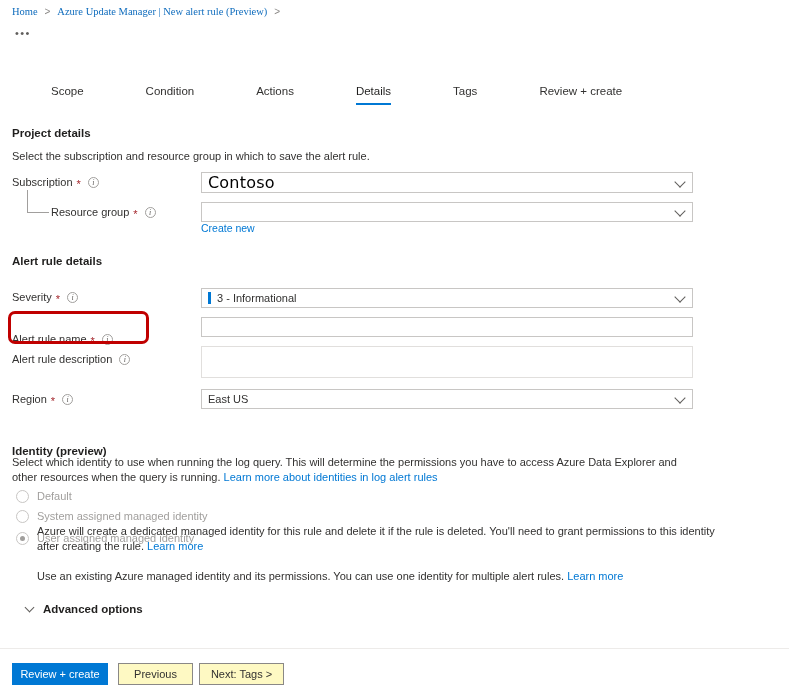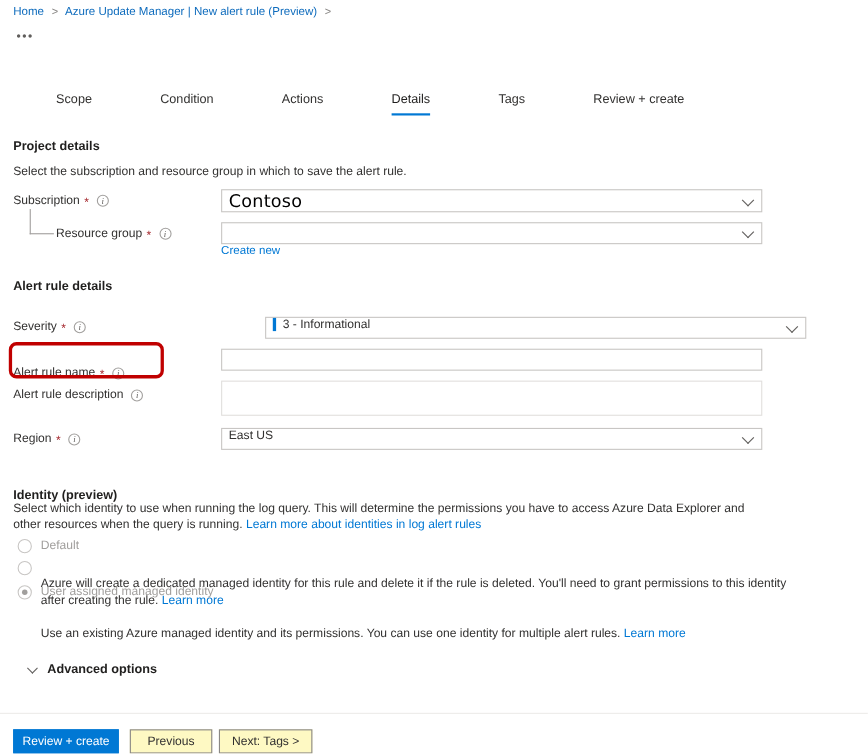--- a/index.html
+++ b/index.html
@@ -21,21 +21,21 @@
   
   .breadcrumb {
     position: absolute;
     left: 12px;
     top: 4px;
     font-size: 10.5px;
     color: #0078d4;
     white-space: nowrap;
     line-height: 14px;
   }
-  .breadcrumb .crumb { color: #0f6cbd; }
+  .breadcrumb .crumb { color: #0f6cbd; font-family: Liberation Serif, serif; }
   .breadcrumb .sep {
     color: #8a8886;
     margin: 0 4px;
     font-size: 10px;
   }
 
   
   .title-row {
     position: absolute;
     left: 12px;
@@ -155,21 +155,21 @@
     border-left: 1px solid #a19f9d;
     border-bottom: 1px solid #a19f9d;
   }
 
   
   .input-box {
     position: absolute;
     border: 1px solid #c8c6c4;
     background: #ffffff;
     display: flex;
-    align-items: flex-start;
+    align-items: center;
     padding: 0 6px;
     font-size: 11px;
     color: #323130;
     cursor: text;
   }
   .input-box.select { cursor: pointer; padding-right: 26px; }
   .chevron {
     position: absolute;
     right: 8px;
     top: 50%;
@@ -374,21 +374,21 @@
 </div>
 <div class="create-new" style="left:201px; top:221px;">Create new</div>
 
 <div class="section-head" style="top:254px;">Alert rule details</div>
 
 <div class="field-label" style="top:290px;">
   <span>Severity</span>
   <span class="req">*</span>
   <span class="info-icon">i</span>
 </div>
-<div class="input-box select" style="left:201px; top:288px; width:492px; height:20px;margin-left:40px;">
+<div class="input-box select" style="left:201px; top:288px; width:492px; height:20px;">
   <span class="sev-bar"></span>
   <span>3 - Informational</span>
   <span class="chevron"></span>
 </div>
 
 <div class="field-label" style="top:332px;">
   <span>Alert rule name</span>
   <span class="req">*</span>
   <span class="info-icon">i</span>
 </div>
@@ -419,20 +419,21 @@
   <span>Select which identity to use when running the log query. This will determine the permissions you have to access Azure Data Explorer and other resources when the query is running. </span><span class="link">Learn more about identities in log alert rules</span>
 </div>
 
 <div class="radio-row" style="top:489px;">
   <span class="radio"></span>
   <span class="radio-label">Default</span>
 </div>
 
 <div class="radio-row" style="top:509px;">
   <span class="radio"></span>
+  <span class="radio-label">System assigned managed identity</span>
 </div>
 <div class="radio-desc" style="top:524px;">
   <span>Azure will create a dedicated managed identity for this rule and delete it if the rule is deleted. You'll need to grant permissions to this identity after creating the rule. </span><span class="link">Learn more</span>
 </div>
 
 <div class="radio-row" style="top:531px;">
   <span class="radio checked"></span>
   <span class="radio-label">User assigned managed identity</span>
 </div>
 <div class="radio-desc" style="top:569px;">

